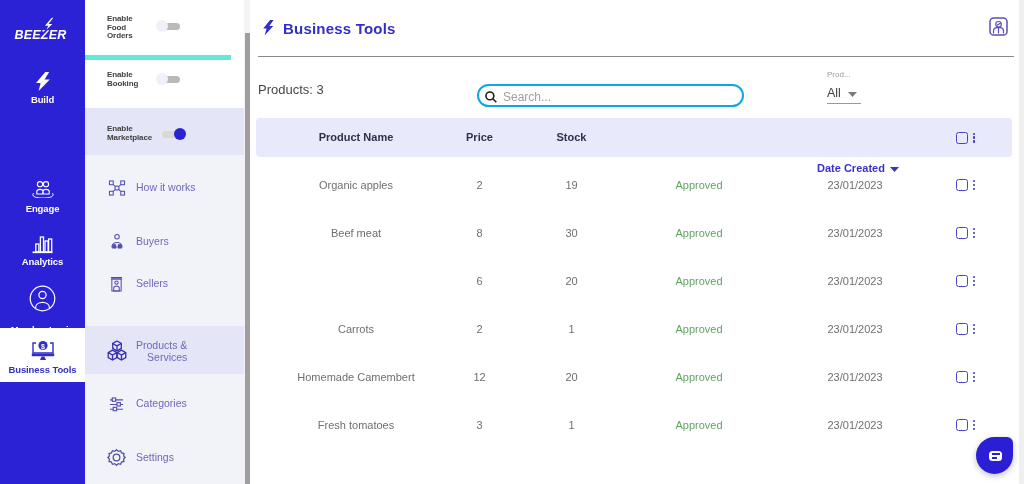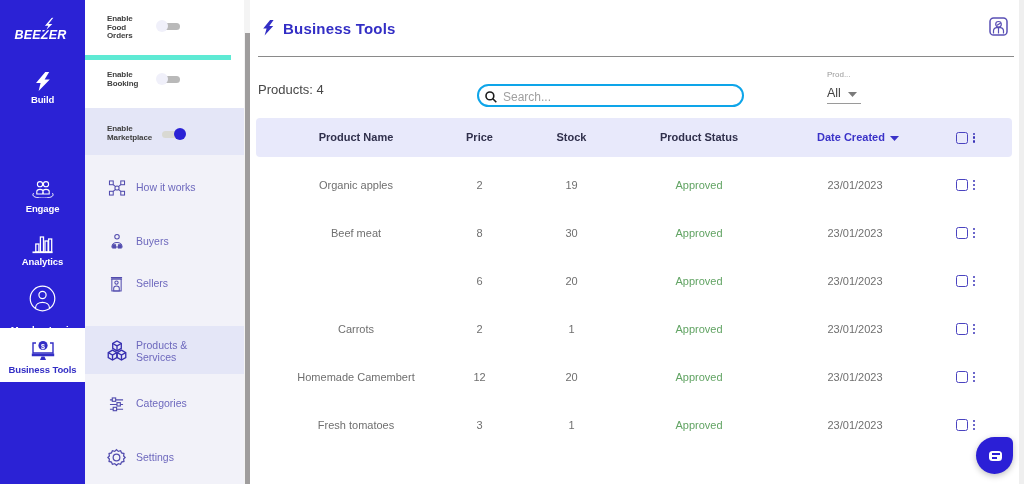--- a/index.html
+++ b/index.html
@@ -12,21 +12,21 @@
   #dside { position:absolute; left:0; top:0; width:85px; height:484px; background:#2b22d5; }
   .dnav { position:absolute; left:0; width:85px; text-align:center; color:#fff; }
   .dnav .lbl { font-size:9.5px; font-weight:bold; color:#fff; letter-spacing:-0.1px; }
   #bt-item { position:absolute; left:0; top:328px; width:85px; height:54px; background:#fff; }
 
   
   #lside { position:absolute; left:85px; top:0; width:146px; height:484px; background:#5eead4; }
   .trow { position:absolute; left:0; width:159px; }
   .tlabel { position:absolute; left:22px; font-size:8px; font-weight:bold; color:#3f3f3f; line-height:8.5px; letter-spacing:-0.1px; }
   .lnav-bg { position:absolute; left:0; top:155px; width:159px; height:329px; background:#f2f2f9; }
-  .lnav { position:absolute; left:0; width:159px; height:54px; }
+  .lnav { position:absolute; left:0; width:159px; height:54px;text-align:right; }
   .lnav .txt { position:absolute; left:51px; font-size:10.5px; color:#6d68bd; }
   .hl { background:#e4e6f7; }
 
   
   .sw { position:absolute; width:34px; height:18px; }
   .sw .track { position:absolute; left:5px; top:6px; width:19px; height:7px; border-radius:4px; background:#b9b9b9; }
   .sw .knob { position:absolute; top:3px; width:12px; height:12px; border-radius:50%; background:#f0f0fa; }
   .sw.off .knob { left:0; }
   .sw.on .knob { left:17px; background:#2b22d5; }
   .sw.on .track { background:#d9d9d3; }
@@ -223,21 +223,21 @@
     </svg>
     <div id="title">Business Tools</div>
 
     <svg id="topicon" viewBox="0 0 19 19" fill="none" stroke="#5a50b5" stroke-width="1.5">
       <rect x="1" y="1" width="17" height="17" rx="3.6"></rect>
       <circle cx="9.5" cy="7.3" r="2.8" stroke-width="1.2"></circle>
       <path d="M7.6 8.4 L11.7 6 M4.5 16.5 L4.5 13.8 C4.5 11 7 10.3 9.5 10.3 C12 10.3 14.5 11 14.5 13.8 L14.5 16.5 M9.5 10.6 L9.5 16.5" stroke-width="1.2"></path>
     </svg>
 
     <div id="hdr-divider"></div>
-    <div id="products6">Products: 4</div>
+    <div id="products6">Products: 3</div>
 
     <div id="searchbox">
       <svg class="abs" style="left:6px; top:4.5px;" width="12" height="12" viewBox="0 0 12 12" fill="none" stroke="#1c1c1c" stroke-width="1.6">
         <circle cx="4.9" cy="4.9" r="3.9"></circle>
         <path d="M7.8 7.8 L11.3 11.3"></path>
       </svg>
       <div class="ph">Search...</div>
     </div>
 
     <div id="selwrap">
@@ -246,22 +246,21 @@
       <svg class="abs" style="left:21px; top:26px;" width="9" height="5" viewBox="0 0 9 5">
           <path d="M0 0 L9 0 L4.5 5 Z" fill="#7a7a7a"></path>
         </svg>
       <div class="sunder"></div>
     </div>
 
     <div id="thead">
       <div class="hcell cname">Product Name</div>
       <div class="hcell cprice">Price</div>
       <div class="hcell cstock">Stock</div>
-      <div class="hcell cstatus">Product Status</div>
-      <div class="hcell cdate" style="color:#3a32c8; text-indent:6px;">Date Created
+      <div class="hcell cdate" style="color:#3a32c8; text-indent:6px;margin-top:31px;">Date Created
         <svg width="9" height="5" viewBox="0 0 9 5" style="margin-left:2px;">
             <path d="M0 0 L9 0 L4.5 5 Z" fill="#3a32c8"></path>
           </svg>
       </div>
       <div class="hcell cact">
           <div class="cb"></div>
           <div class="kebab">
             <i></i>
             <i></i>
             <i></i>

